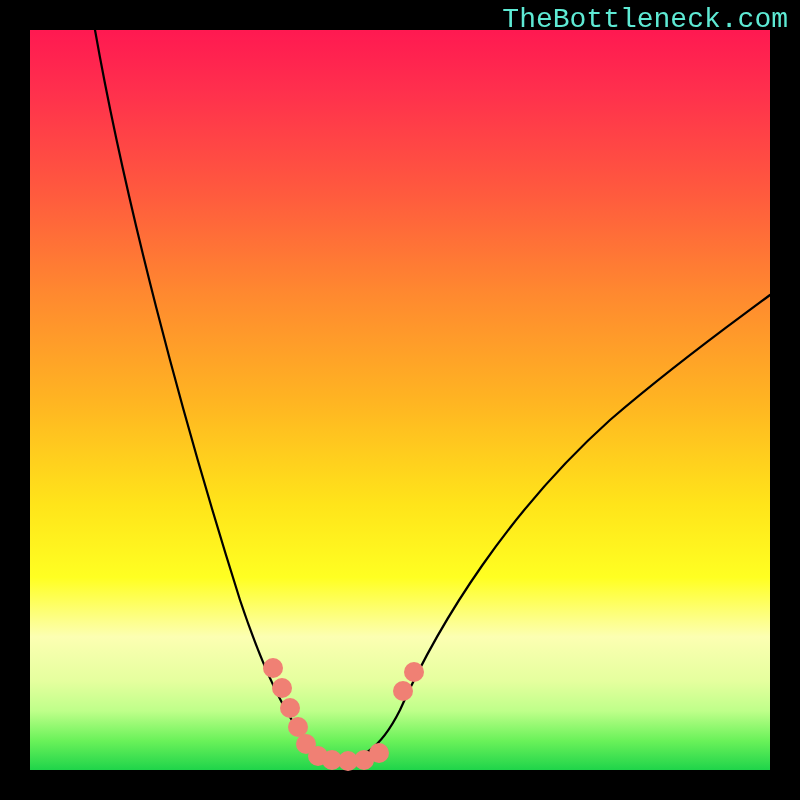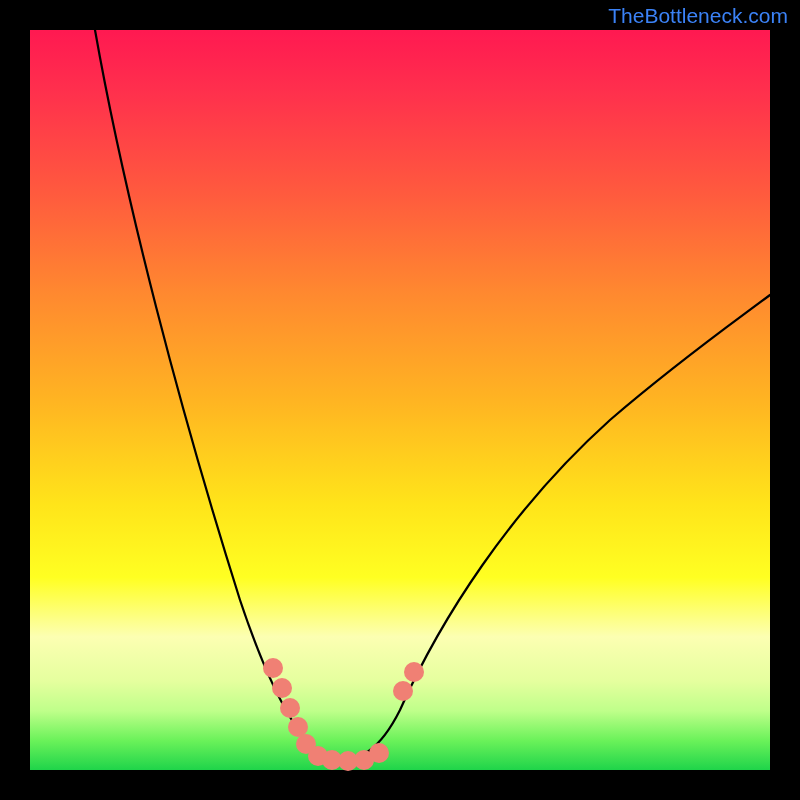--- a/index.html
+++ b/index.html
@@ -36,24 +36,25 @@
       #e5ff9e 88%,
       #bfff8a 92%,
       #6bf25a 96%,
       #1fd44a 100%
     );
   }
   .watermark {
     position: absolute;
     top: 4px;
     right: 12px;
-    color: #3b82f6;
-    font-size: 21px;
+    color: #5eead4;
+    font-size: 28px;
     letter-spacing: 0px;
     font-weight: 500;
+    font-family: Liberation Mono, monospace;
   }
   svg.curves {
     position: absolute;
     left: 0;
     top: 0;
     width: 740px;
     height: 740px;
     overflow: visible;
   }
   .curve-black {

